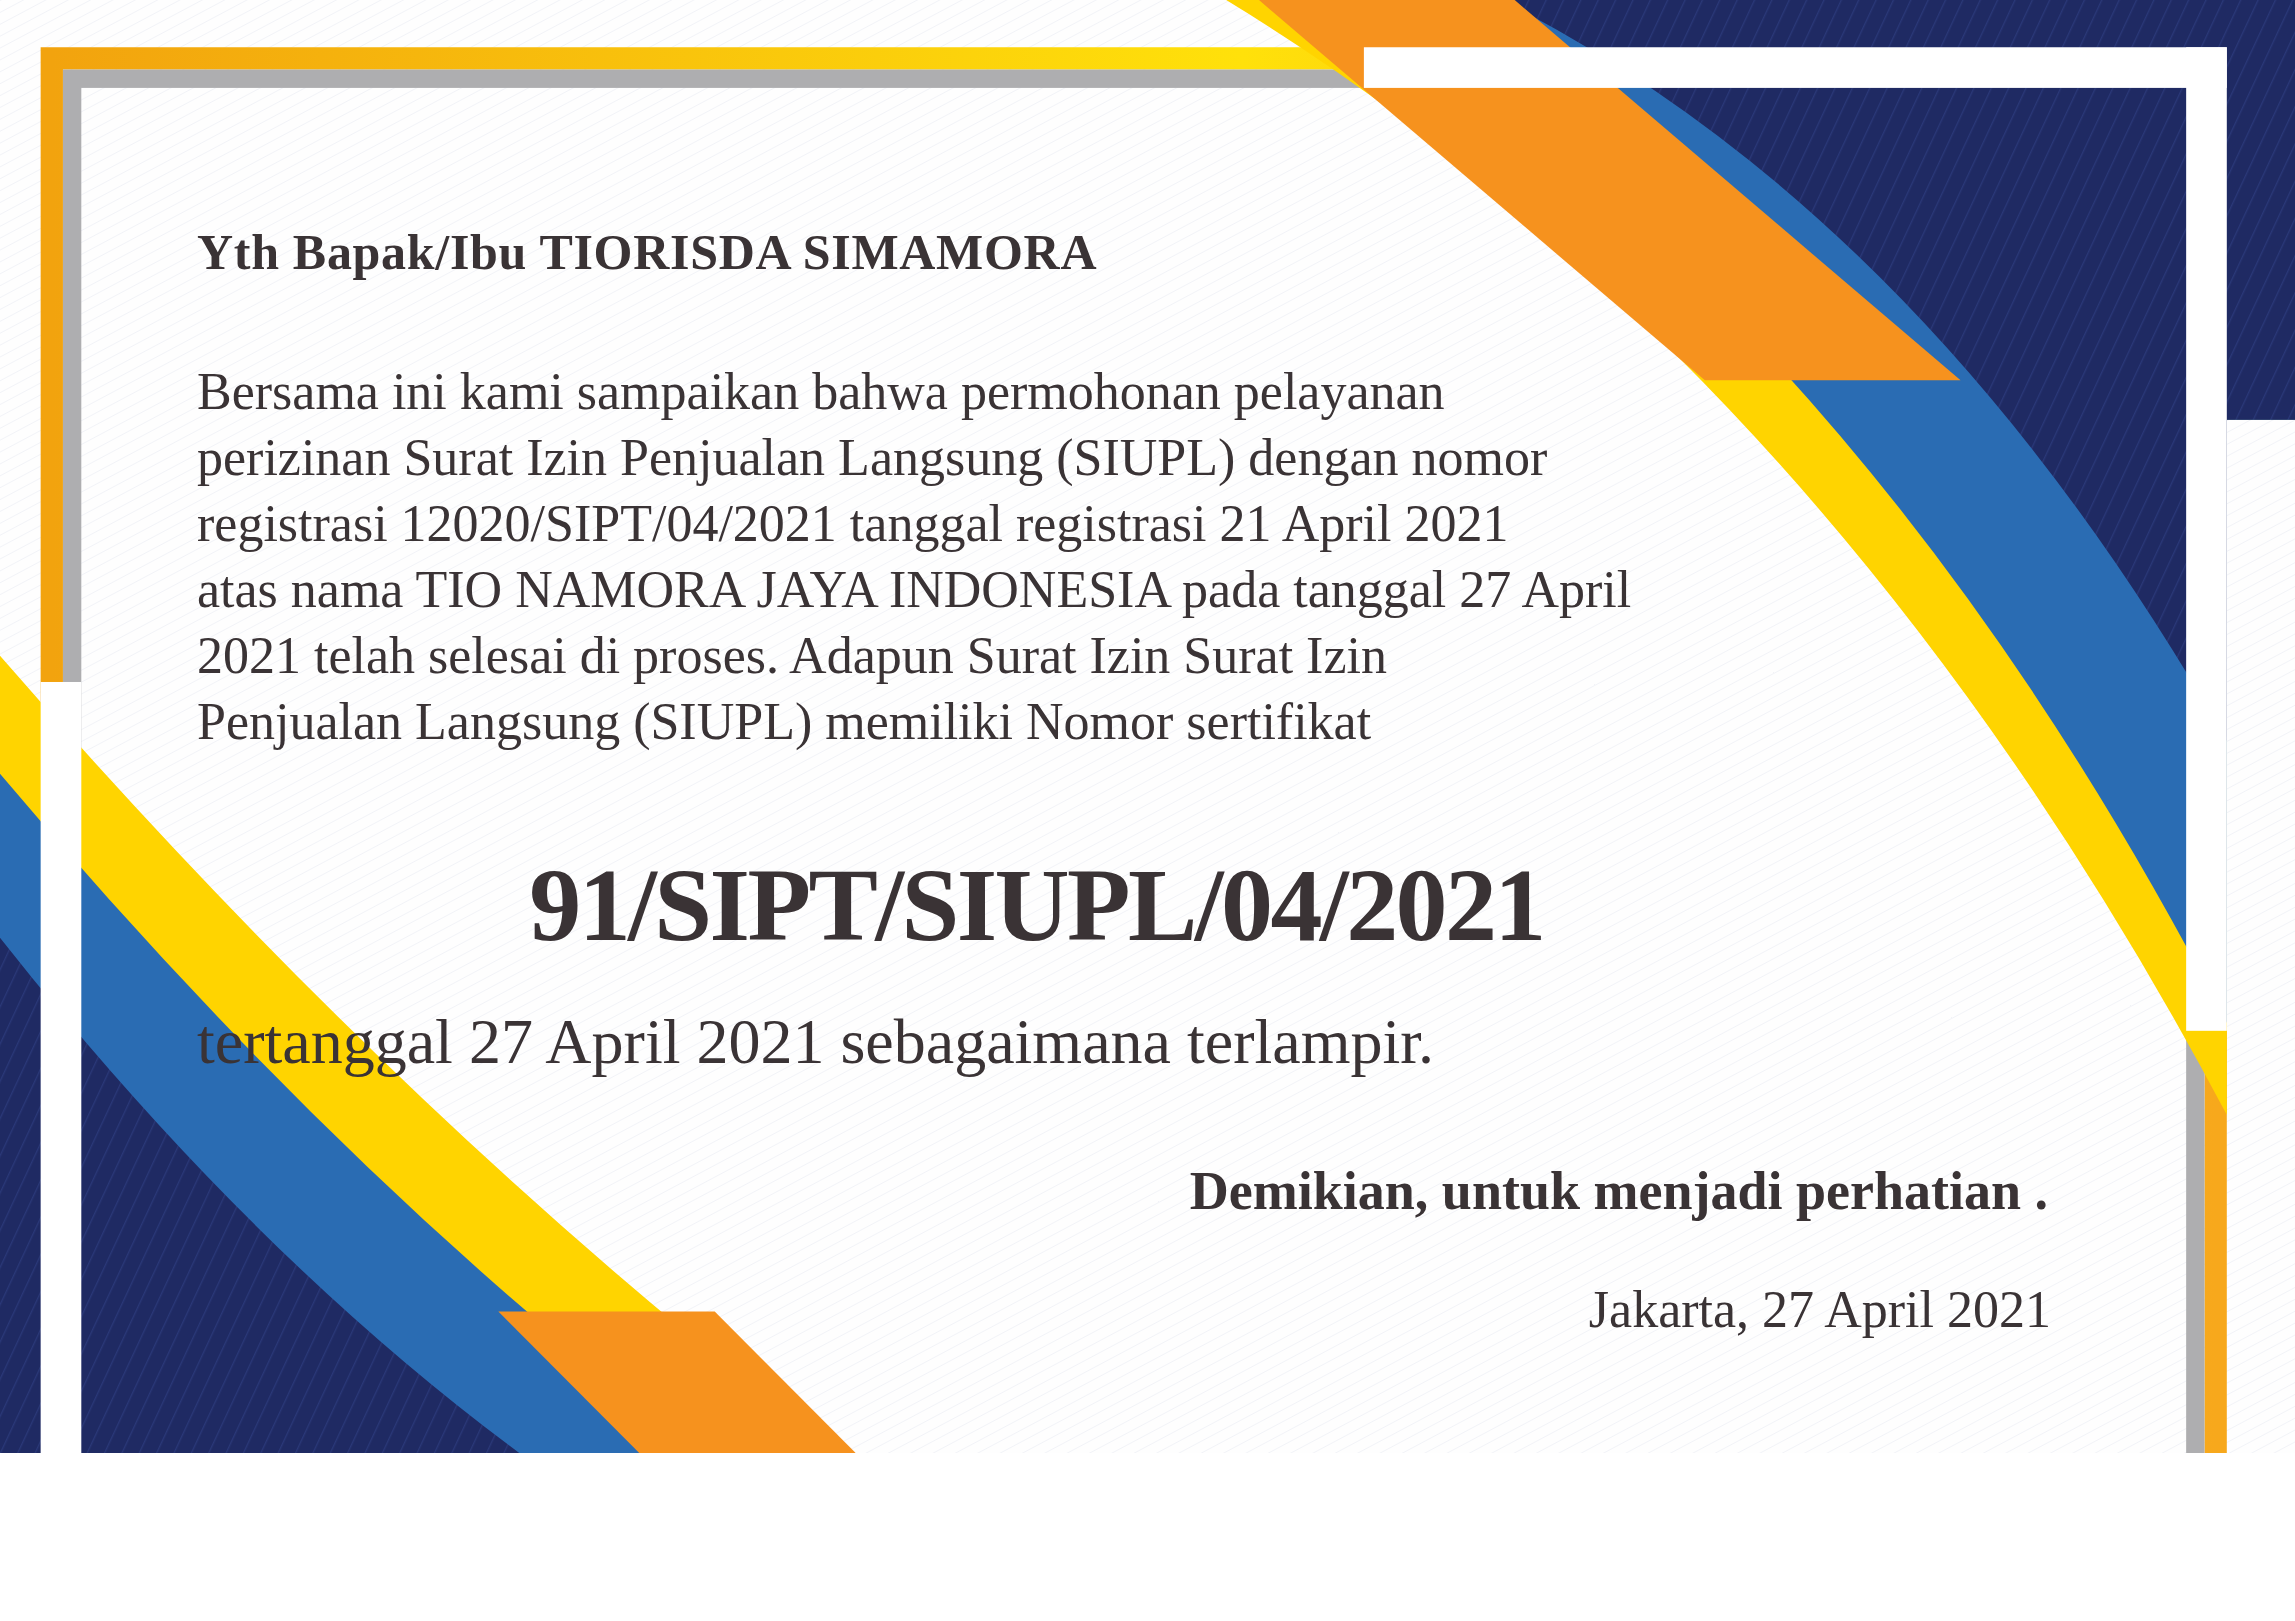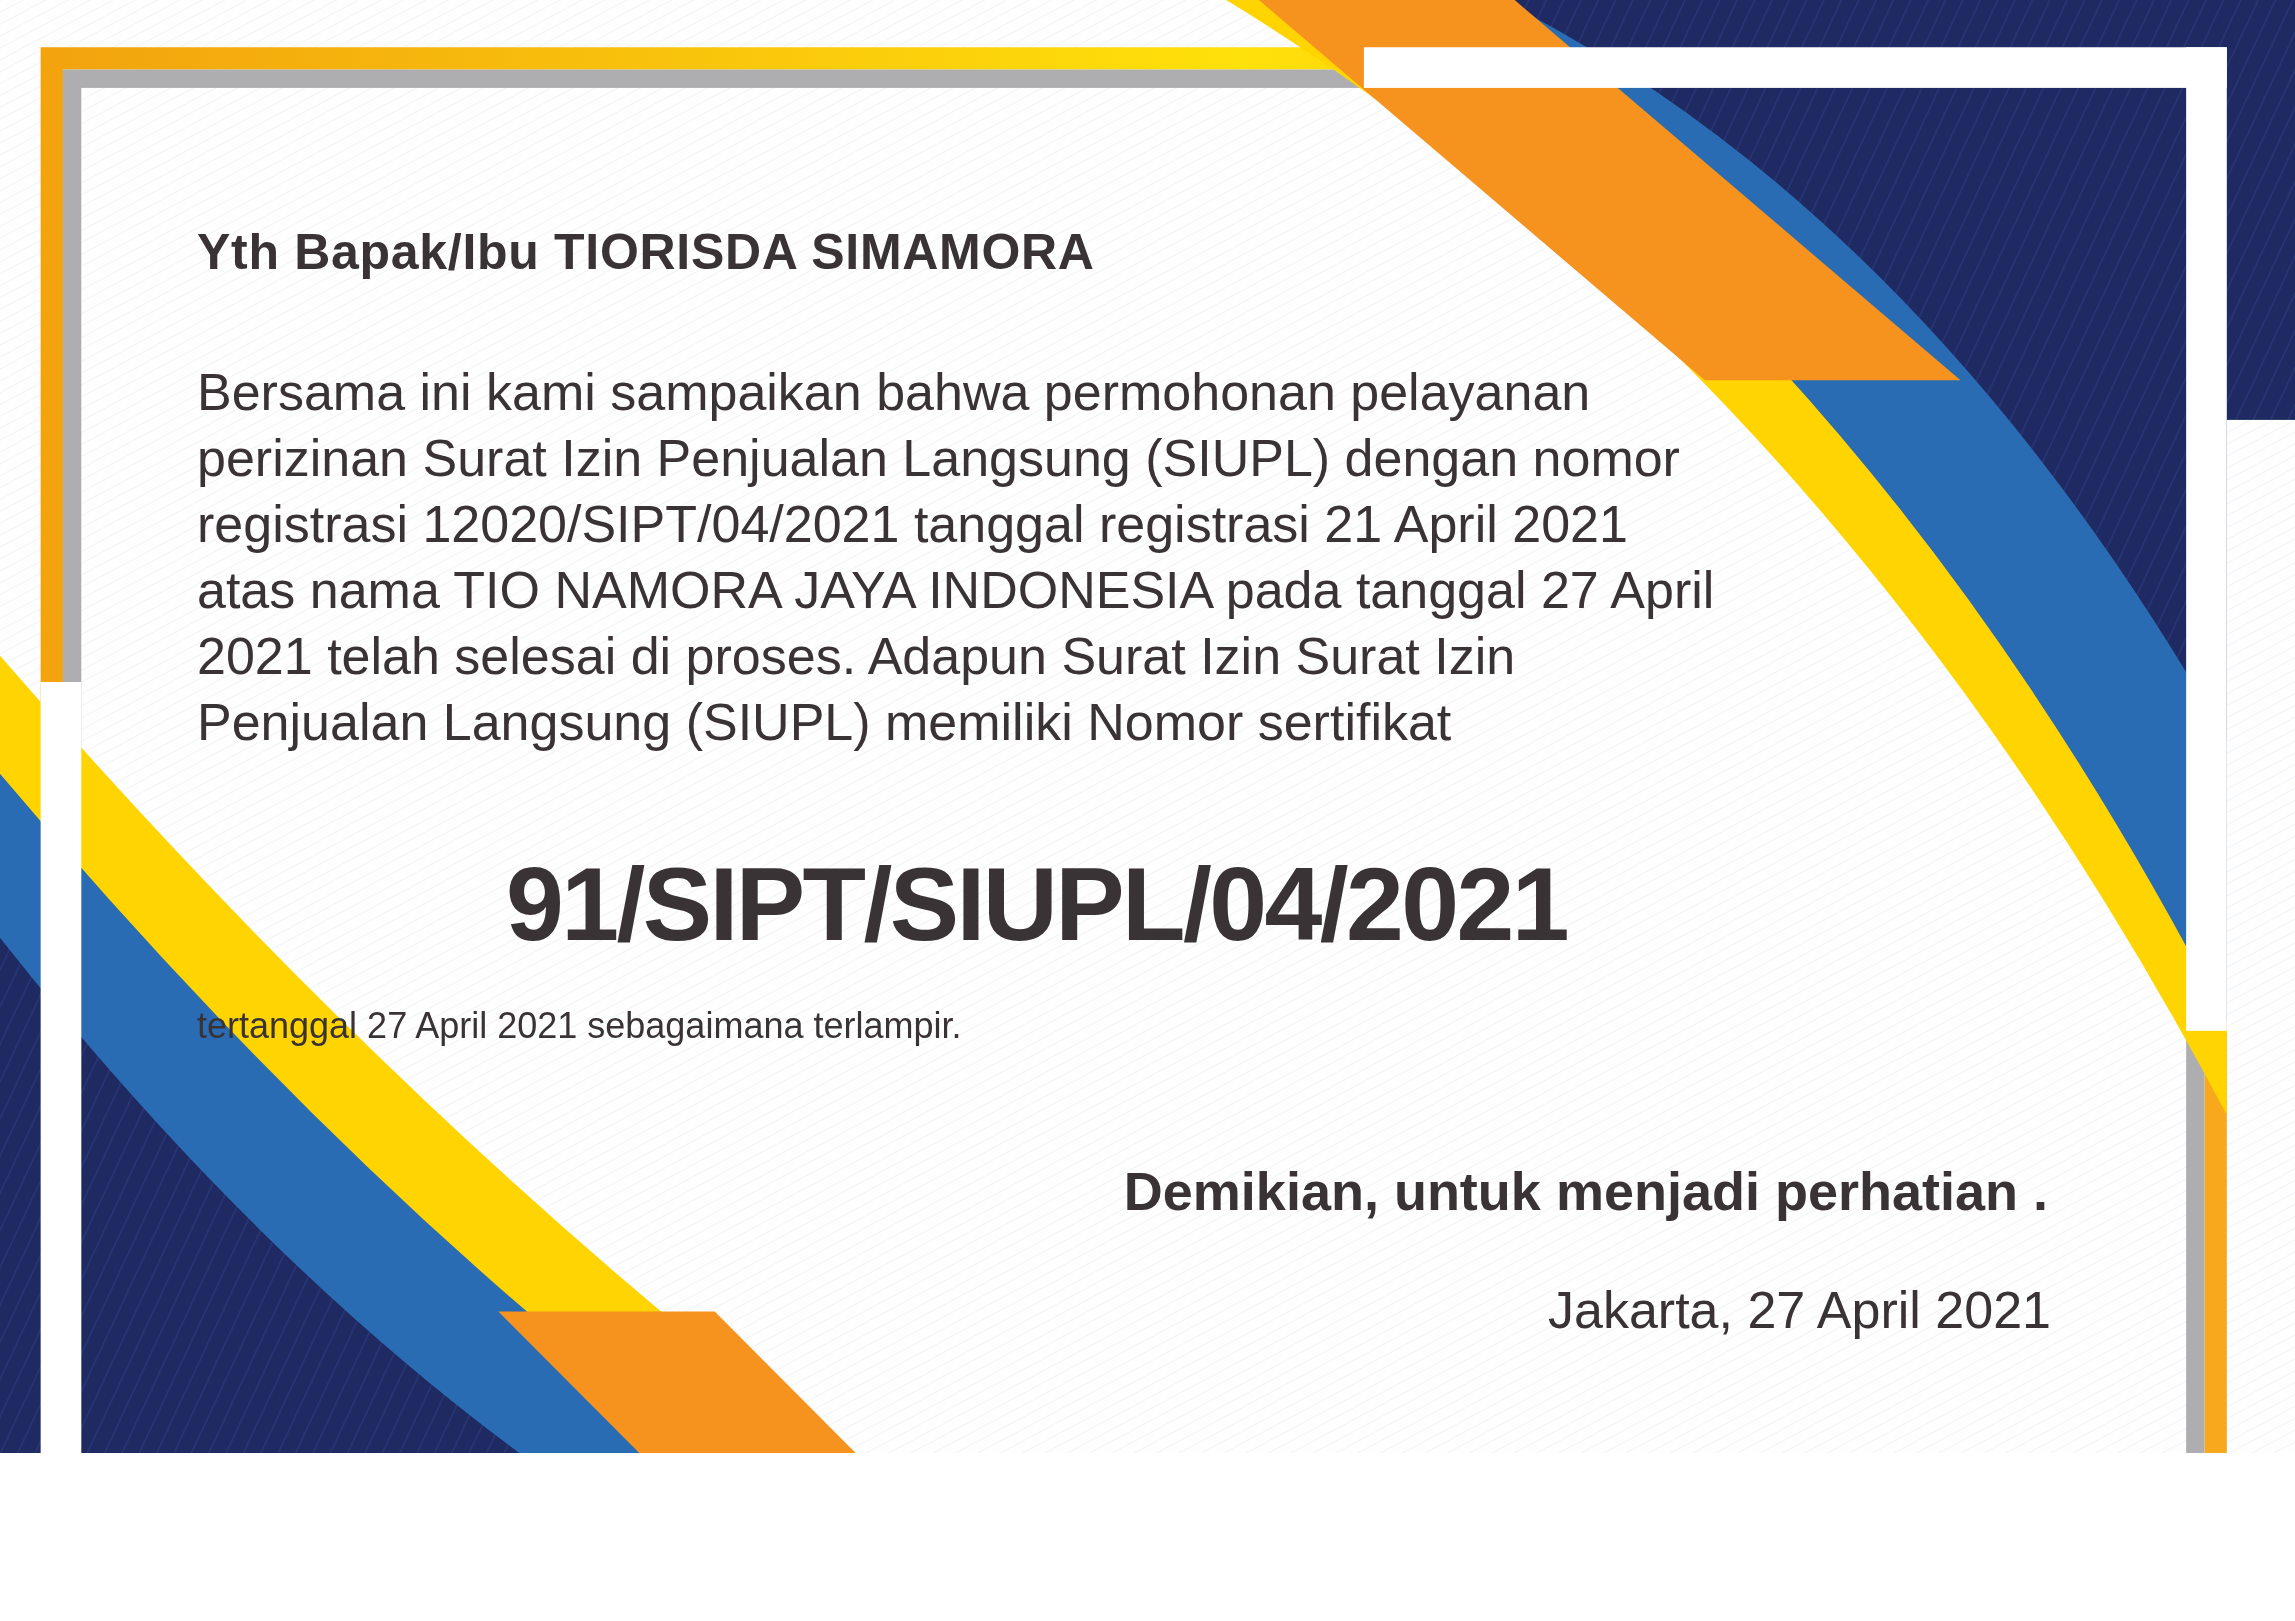--- a/index.html
+++ b/index.html
@@ -1,29 +1,29 @@
 <!DOCTYPE html>
 <html lang="id" style="font-size:10.5px"><head>
 <meta charset="utf-8">
 <style>
   html,body{margin:0;padding:0;background:#ffffff;}
   #page{
     position:relative;
     width:2295px;height:1453px;
     overflow:hidden;
-    font-family:Liberation Sans, sans-serif;
+    font-family:Liberation Serif, serif;
     color:#3a3335;
   }
   #decor{position:absolute;left:0;top:0;width:2295px;height:1621px;}
   .txt{position:absolute;white-space:pre-line;}
   .salutation{left:197px;top:223px;font-size:50px;font-weight:bold;letter-spacing:0.7px;}
   .bodytext{left:197px;top:359px;font-size:52px;line-height:66px;}
   .certnum{left:197px;top:825px;width:1679px;text-align:center;
            font-size:104px;font-weight:bold;letter-spacing:-2.6px;margin-top:20px;}
-  .attach{left:197px;top:1005px;font-size:36px;}
+  .attach{left:197px;top:1005px;font-size:64px;}
   .closing{left:0;top:1160px;width:2048px;text-align:right;font-size:54px;font-weight:bold;}
   .dateline{left:0;top:1280px;width:2010px;text-align:right;font-size:52px;padding-left:41px;}
 </style>
 </head>
 <body>
 
 <div id="page">
 
   <svg id="decor" viewBox="0 0 3500 2472" xmlns="http://www.w3.org/2000/svg" aria-hidden="true">
     <defs>

